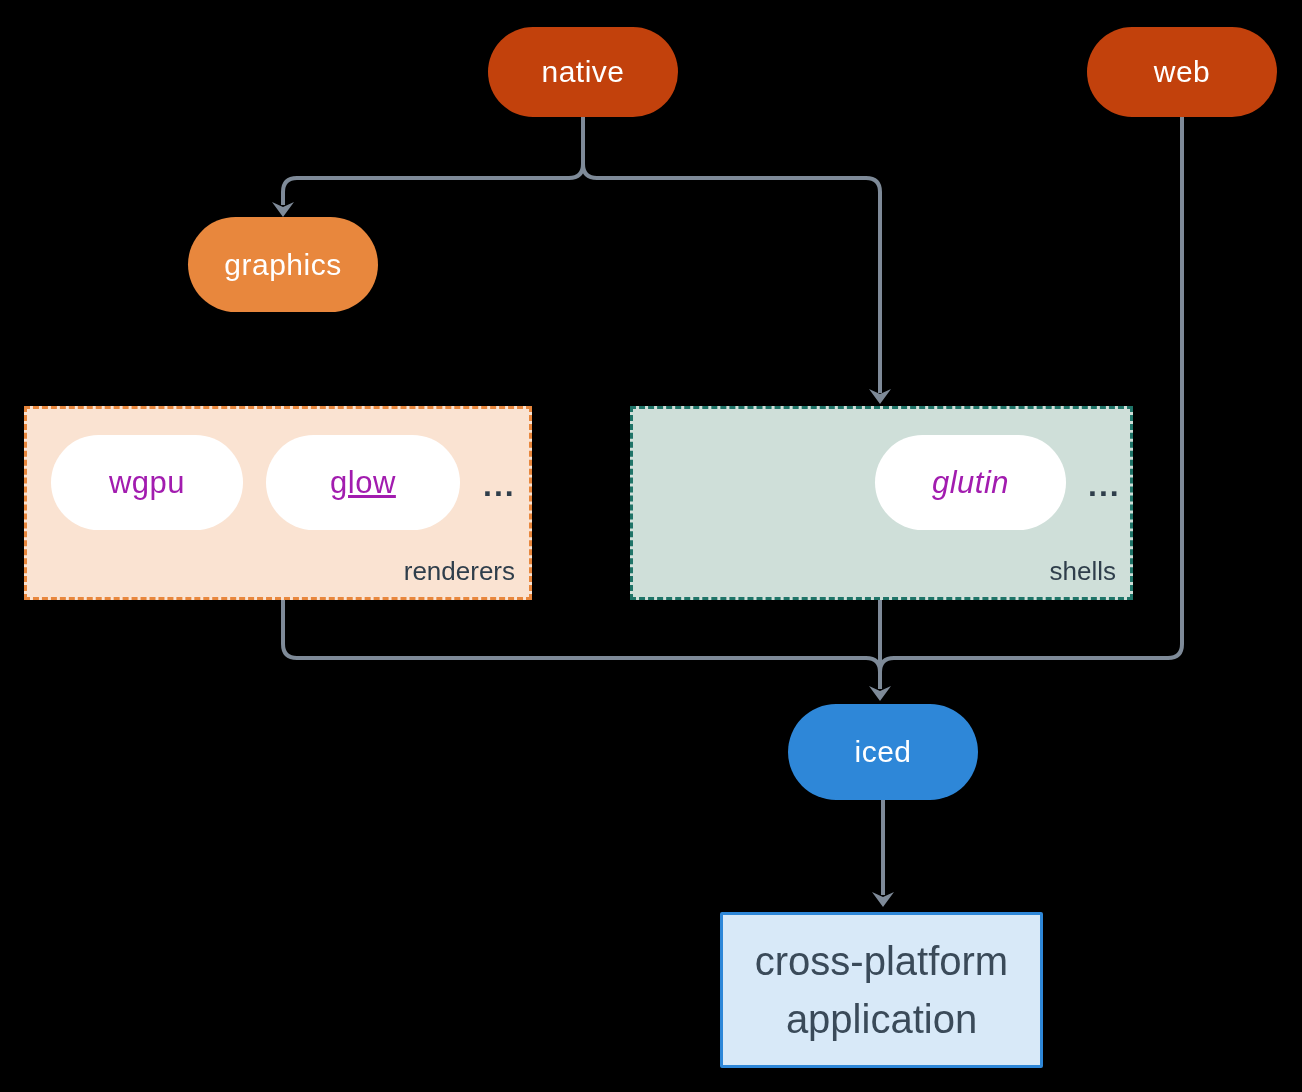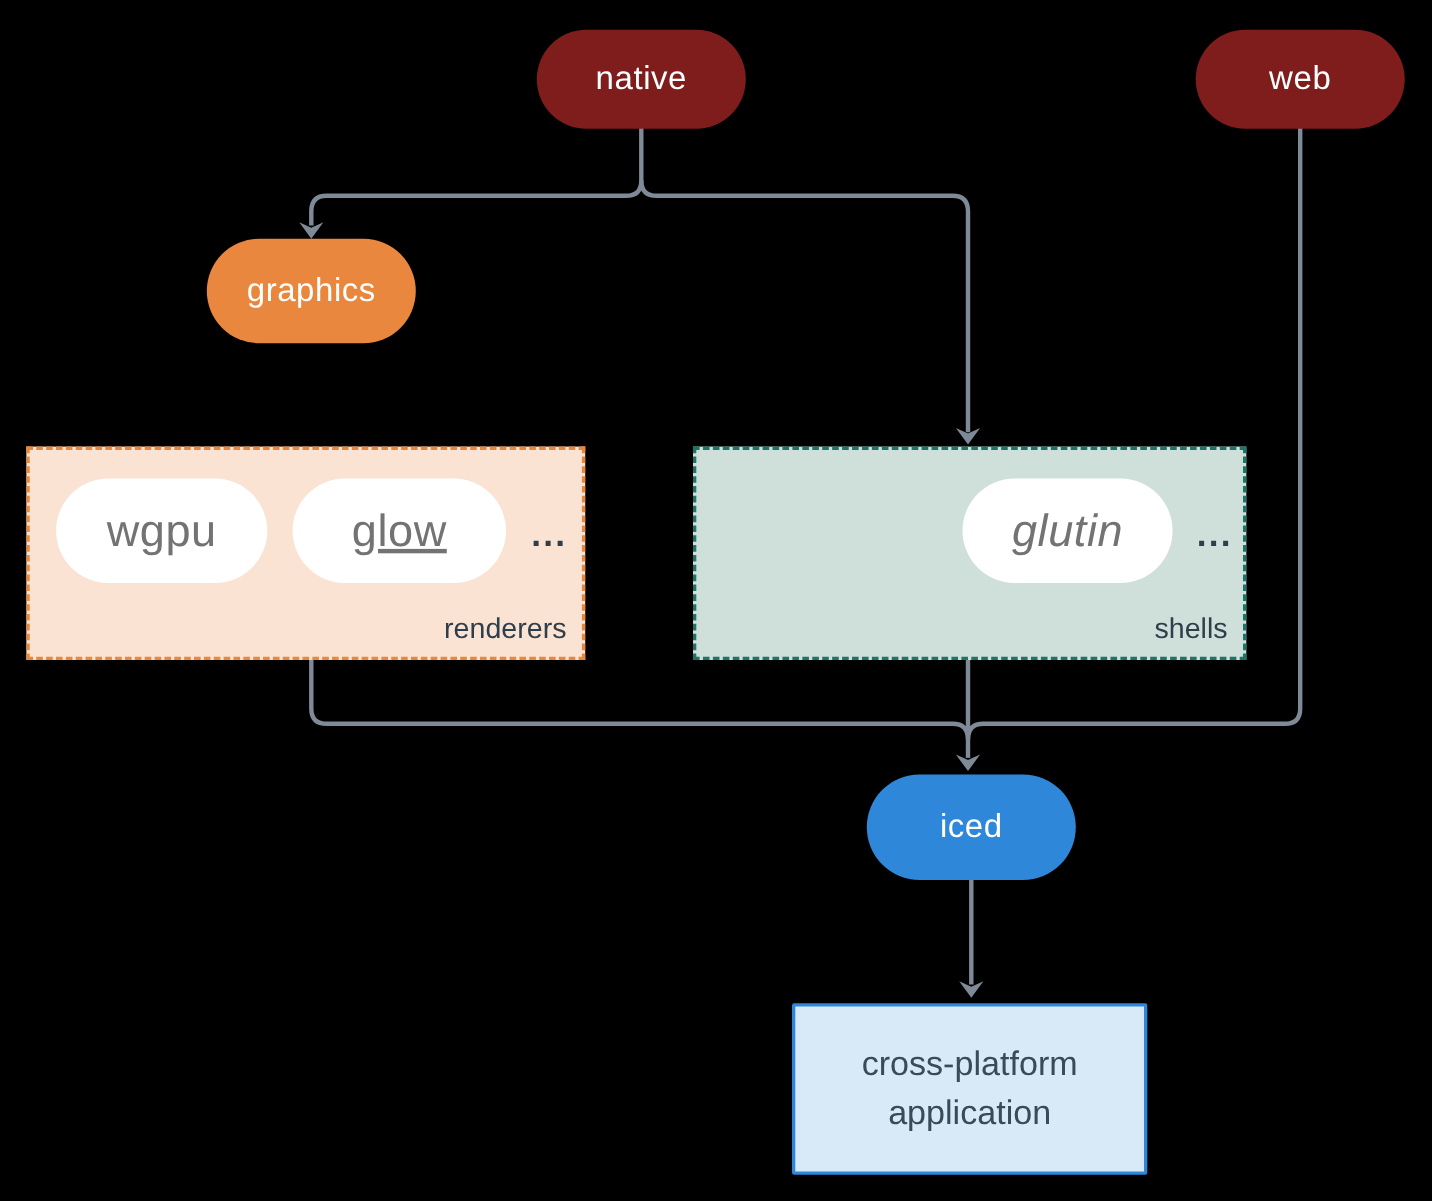--- a/index.html
+++ b/index.html
@@ -33,27 +33,27 @@
   .pill {
     position: absolute;
     display: flex;
     align-items: center;
     justify-content: center;
     border-radius: 60px;
     color: #ffffff;
     font-size: 30px;
     letter-spacing: 0.5px;
   }
-  .pill.purple { background: #7f1d1d; text-align: center; }
+  .pill.purple { background: #c2410c; text-align: center; }
   .pill.orange { background: #e8873d; }
   .pill.blue   { background: #2e87d8; }
   .pill.white  {
     background: #ffffff;
-    color: #737373;
-    font-size: 41px;
+    color: #a21caf;
+    font-size: 31px;
     text-align: center;
   }
   .group-box {
     position: absolute;
     box-sizing: border-box;
   }
   .group-box.renderers {
     background: #fae3d2;
     border: 3px dashed #e8873d;
   }
@@ -83,21 +83,21 @@
     height: 156px;
     box-sizing: border-box;
     background: #d8e9f8;
     border: 3px solid #2e87d8;
     border-radius: 2px;
     display: flex;
     align-items: center;
     justify-content: center;
     text-align: center;
     color: #3a4a59;
-    font-size: 31px;
+    font-size: 40px;
     line-height: 1.45;
     padding: 0 28px;
   }
 </style>
 </head>
 <body>
 
 <div class="canvas">
 
   <svg class="connectors" width="1302" height="1092" viewBox="0 0 1302 1092" aria-hidden="true">

